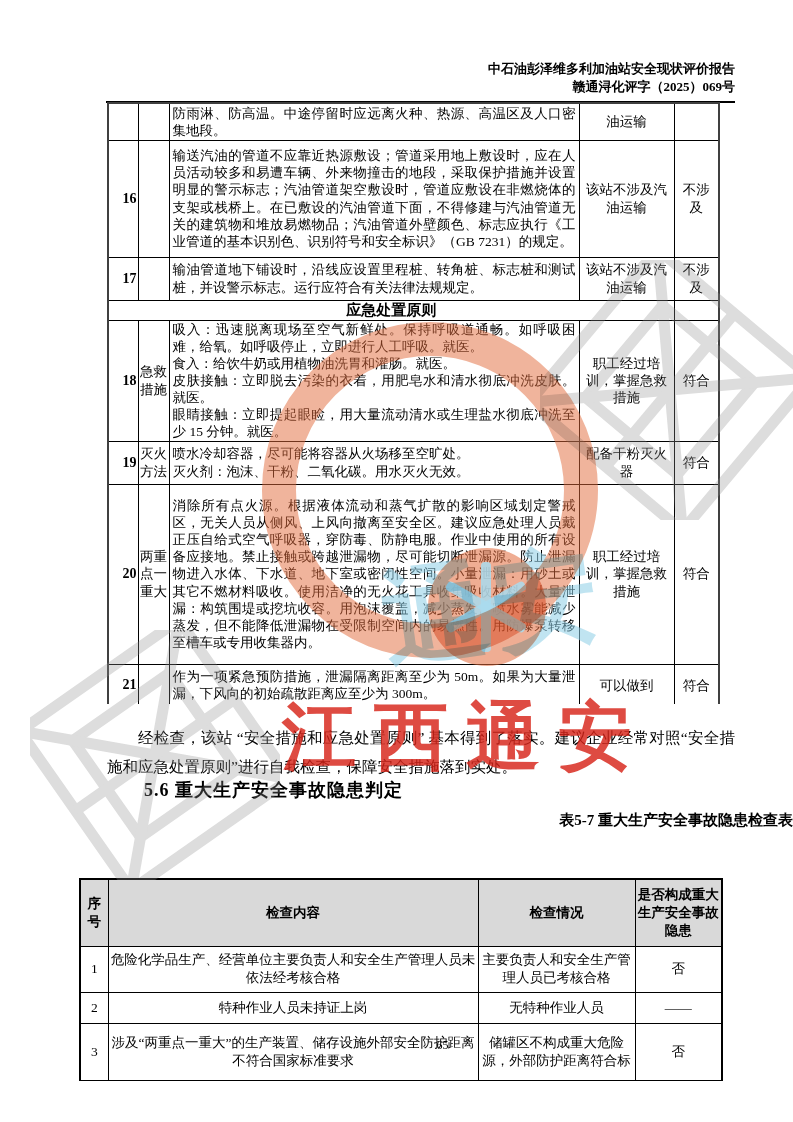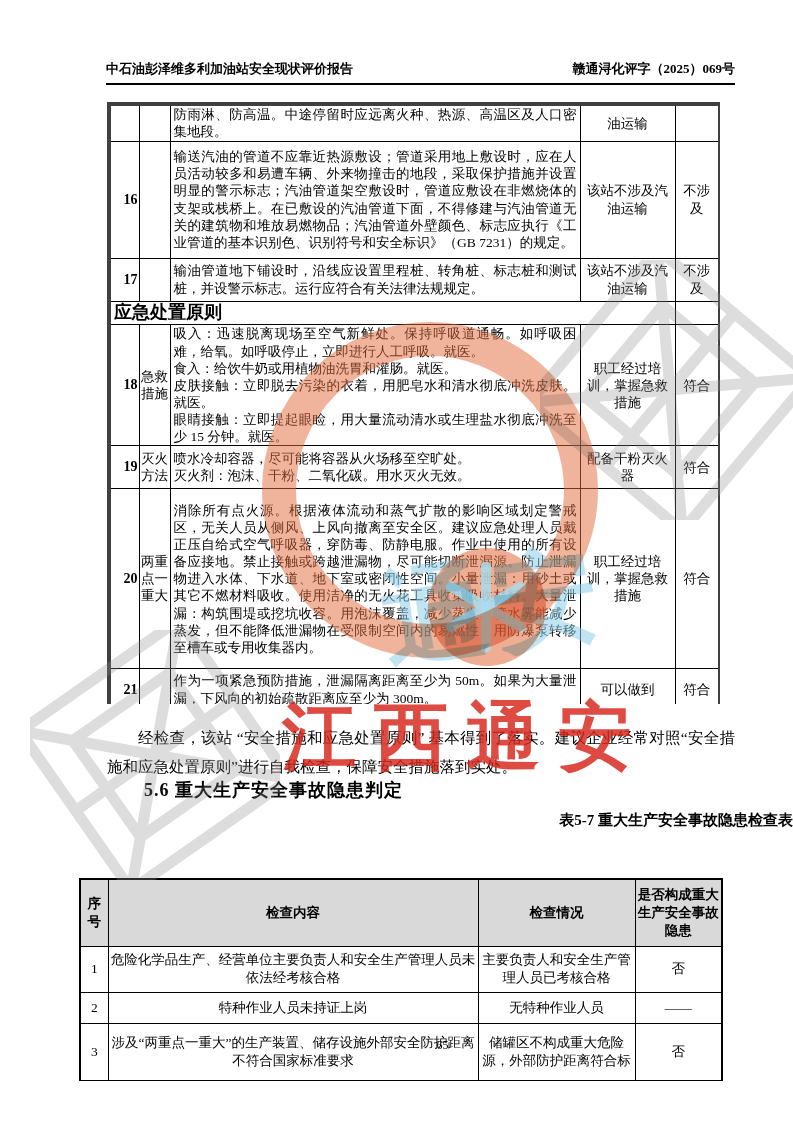--- a/index.html
+++ b/index.html
@@ -10,32 +10,32 @@
     margin:0 auto;
     overflow:hidden;
     font-family:"Liberation Serif","DejaVu Serif",serif;
     color:#000;
   }
   
   .doc-header{
     position:absolute;left:106px;top:60px;width:629px;
     display:flex;justify-content:space-between;align-items:flex-end;
     border-bottom:2px solid #000;padding-bottom:5px;
-    font-size:13px;font-weight:600;
+    font-size:13px;font-weight:600;flex-direction:column;
   }
   
   .t1wrap{position:absolute;left:107px;top:102px;width:613px;height:602px;overflow:hidden;z-index:1;}
   table{border-collapse:collapse;table-layout:fixed;}
-  .t1{width:611px;border:4px solid #404040;padding-left:30px;}
+  .t1{width:611px;border:2px solid #404040;padding-left:30px;}
   .t1 td{border:1px solid #000;padding:0 3px;font-size:13.5px;line-height:1.27;vertical-align:middle;overflow:hidden;}
   .t1 td.no{text-align:right;font-weight:bold;font-size:14px;padding:0 1px;}
   .t1 td.lbl{text-align:center;padding:0 1px;}
   .t1 td.content{text-align:justify;white-space:pre-line;}
   .t1 td.situation,.t1 td.result{text-align:center;}
-  .t1 td.section{font-weight:bold;font-size:18px;font-family:Liberation Mono, monospace;}
+  .t1 td.section{text-align:center;font-weight:bold;font-size:15px;}
   .h37{height:37px}.h117{height:117px}.h43{height:43px}.h20{height:20px}.h180{height:180px}
   
   .body-par{
     position:absolute;left:107px;top:707px;width:628px;z-index:1;
     font-size:15.5px;line-height:29px;text-indent:2em;text-align:justify;
   }
   .sec-heading{
     position:absolute;left:104px;top:778px;z-index:1;
     font-size:18px;font-weight:bold;letter-spacing:1px;margin-left:40px;
   }

